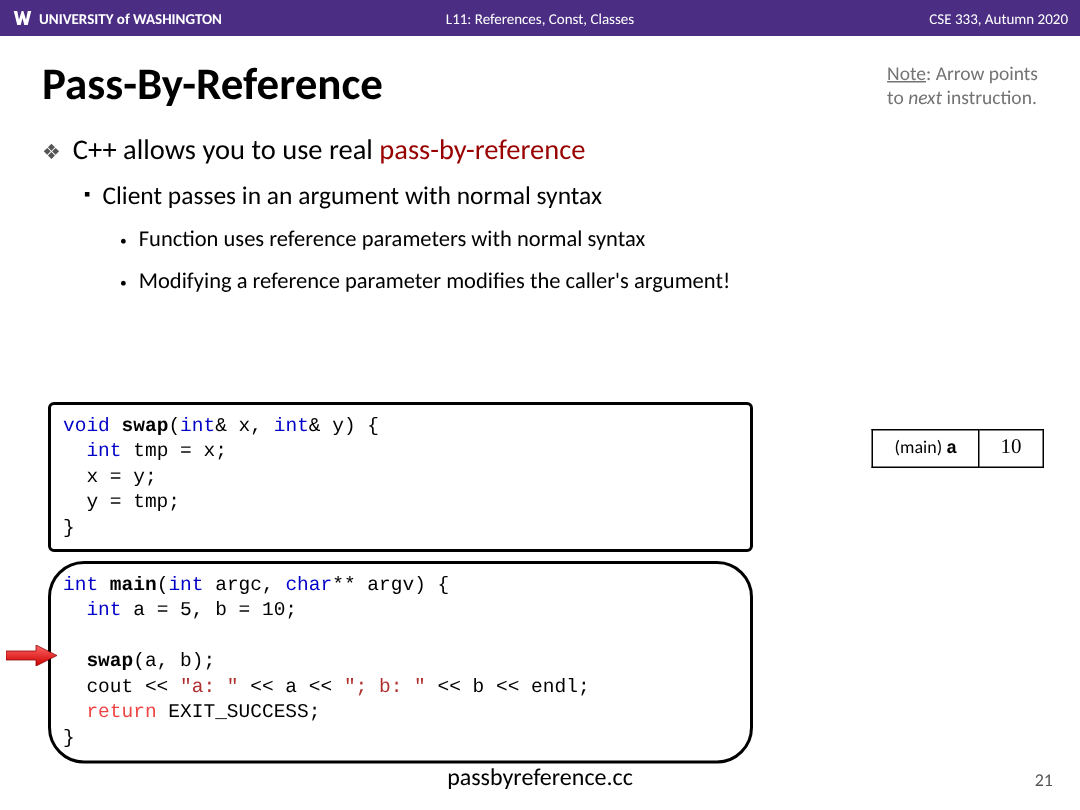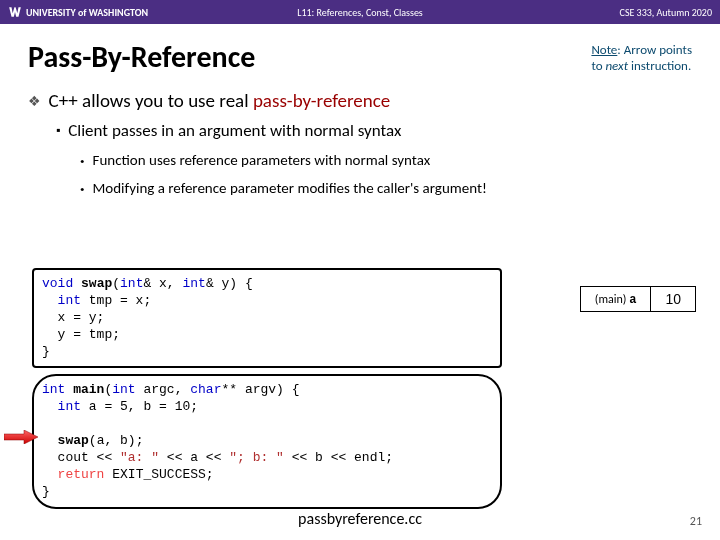--- a/index.html
+++ b/index.html
@@ -31,21 +31,21 @@
   .topbar .right {
     margin-left: auto; font-size: 10px;
   }
   .content { padding: 8px 28px 0 28px; }
   .titlearea { display: flex; justify-content: space-between; align-items: flex-start; }
   h1 {
     font-size: 30px; font-weight: 700; color: #000;
     margin: 6px 0 10px 0;
   }
   .note {
-    font-size: 13px; color: #0c4a6e; text-align: left;
+    font-size: 13px; color: #737373; text-align: left;
     margin-top: 10px; line-height: 1.2;
   }
   .note u { text-decoration: underline; }
   .note i { font-style: italic; }
   .bullets { margin-top: 4px; }
   .b1 { display: flex; gap: 8px; font-size: 19px; color: #000; margin-left: 0; }
   .b1 .blt { color: #555; font-size: 14px; margin-top: 4px; }
   .ref { color: #990000; }
   .b2 { display: flex; gap: 8px; font-size: 17px; color: #000; margin: 8px 0 0 28px; }
   .b2 .blt { font-size: 12px; margin-top: 3px; }
@@ -82,21 +82,21 @@
     position: absolute; right: 24px; top: 286px;
     font-size: 14px;
   }
   .vars table { border-collapse: collapse; margin-bottom: 18px; }
   .vars td {
     border: 1px solid #000; padding: 4px 14px;
     text-align: center; vertical-align: middle;
   }
   .vars td.lbl { font-size: 12px; }
   .vars td.lbl .mono { font-family: "Courier New", monospace; font-weight: bold; }
-  .vars td.val { font-family: Liberation Sans, sans-serif; }
+  .vars td.val { font-family: Liberation Serif, serif; }
   .filename {
     position: absolute; left: 50%; transform: translateX(-50%);
     bottom: 12px; font-size: 16px; color: #000;
   }
   .pagenum {
     position: absolute; right: 18px; bottom: 12px;
     font-size: 12px; color: #555;
   }
 </style>
 </head>

